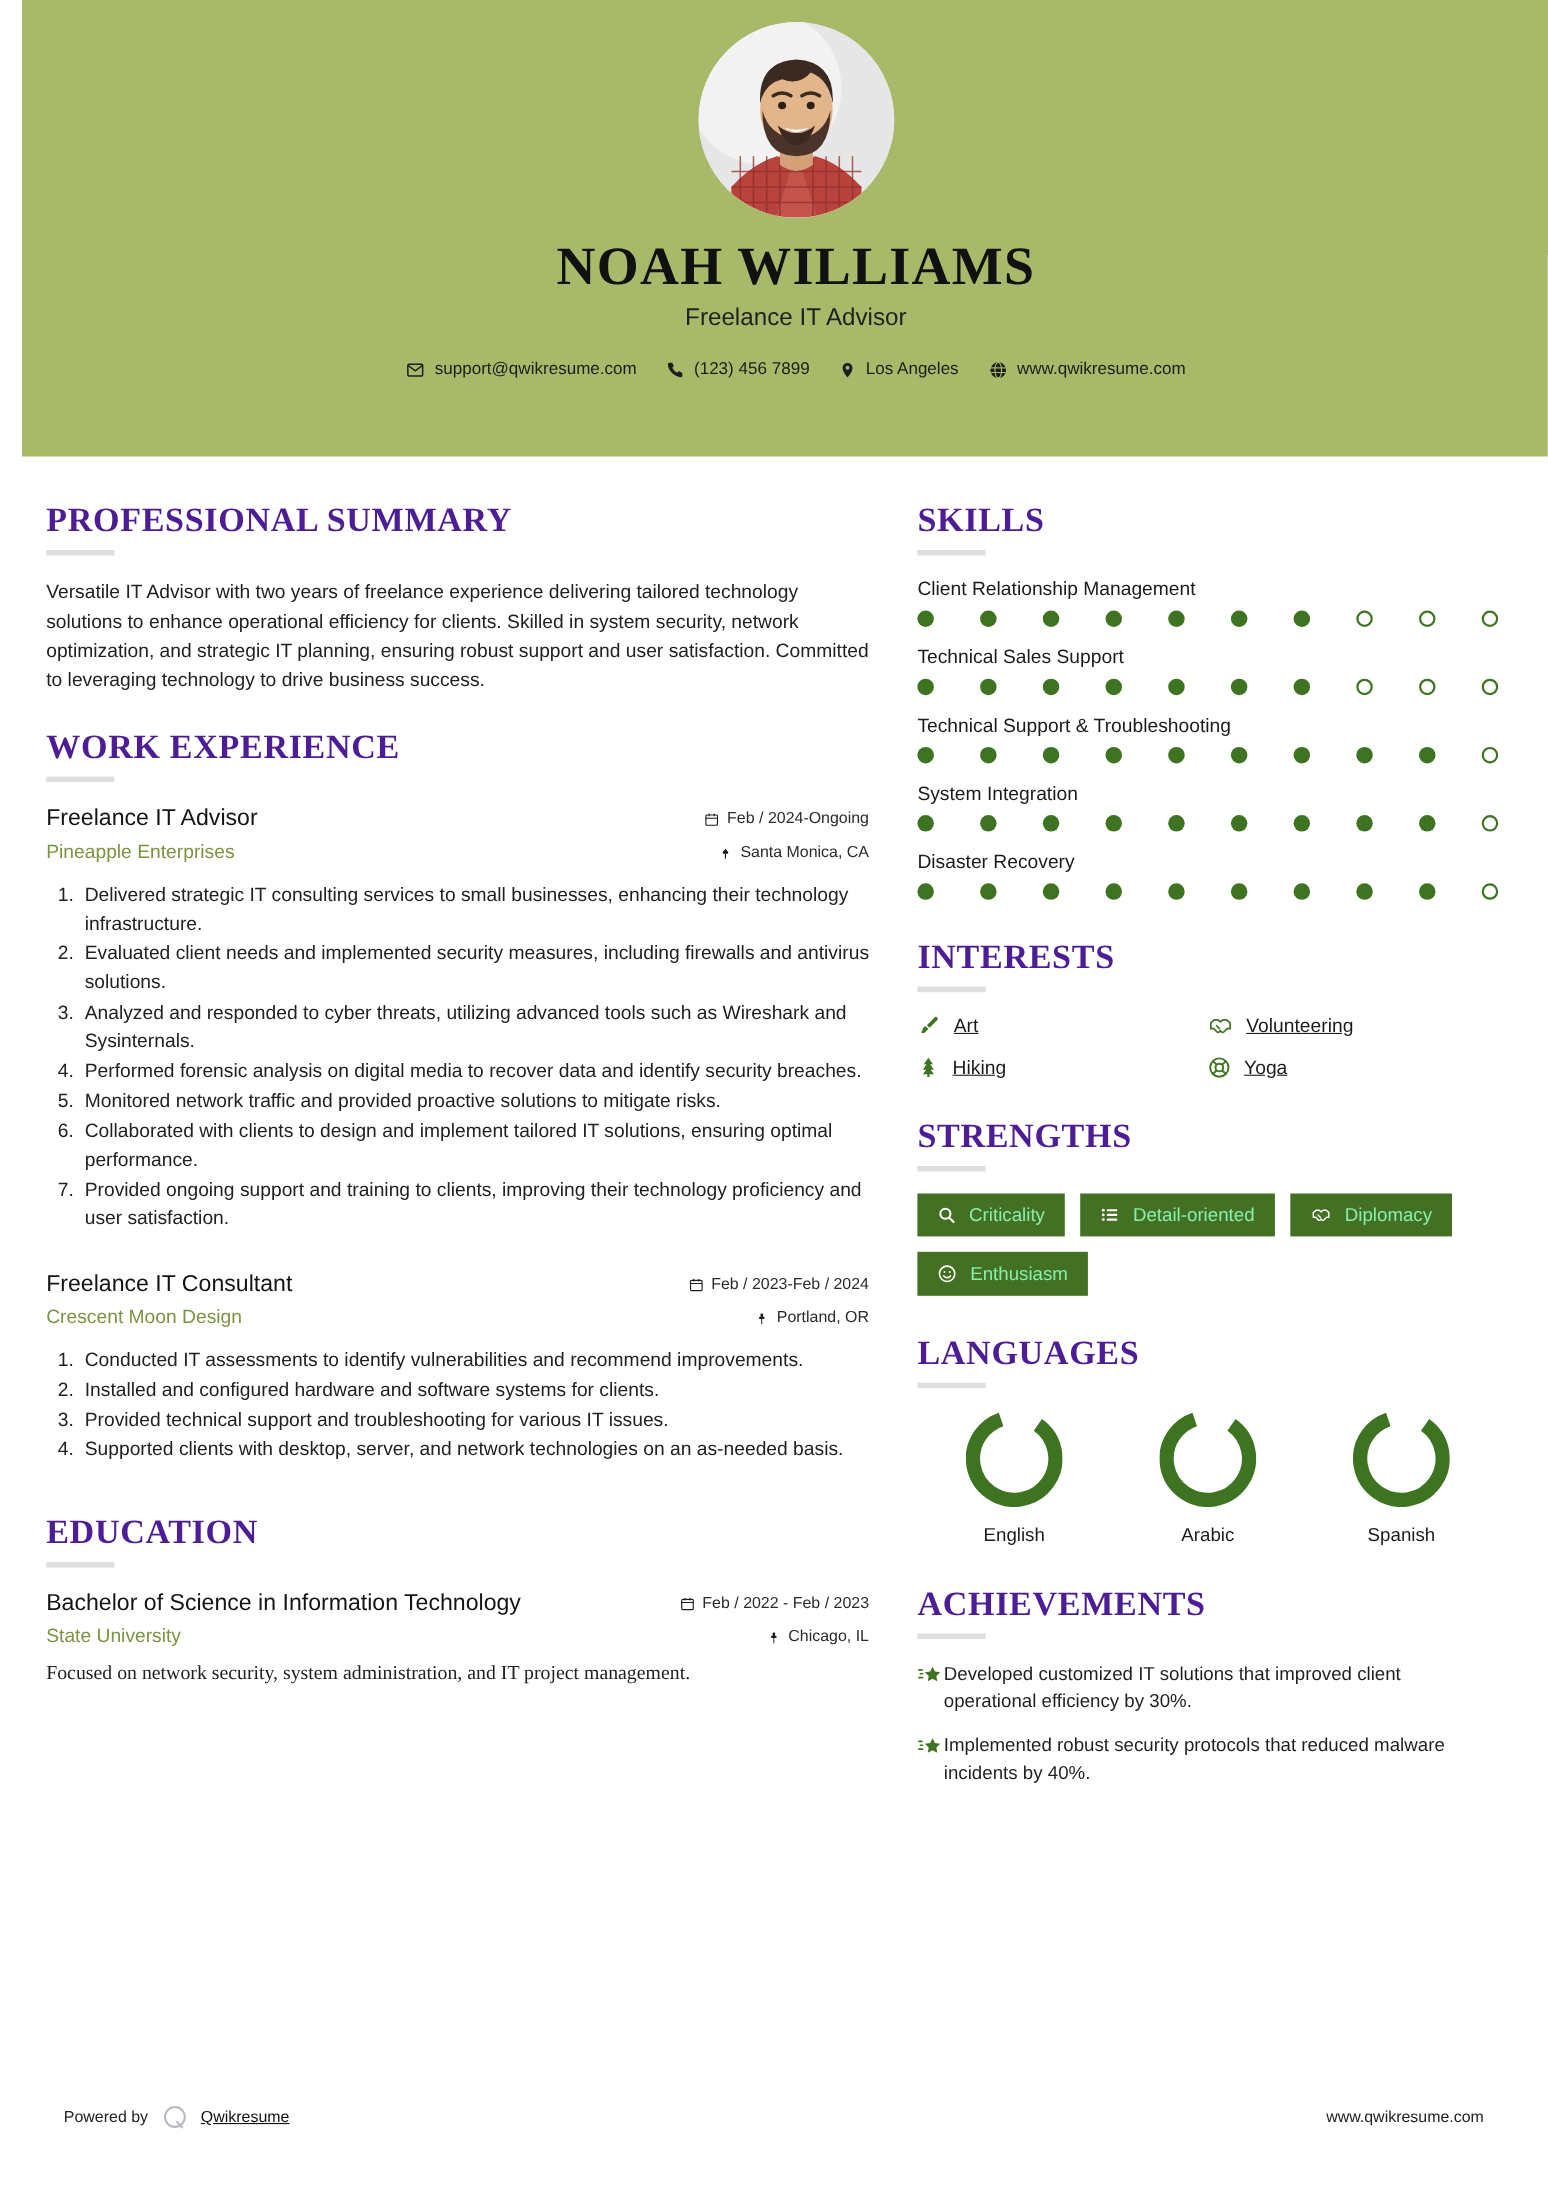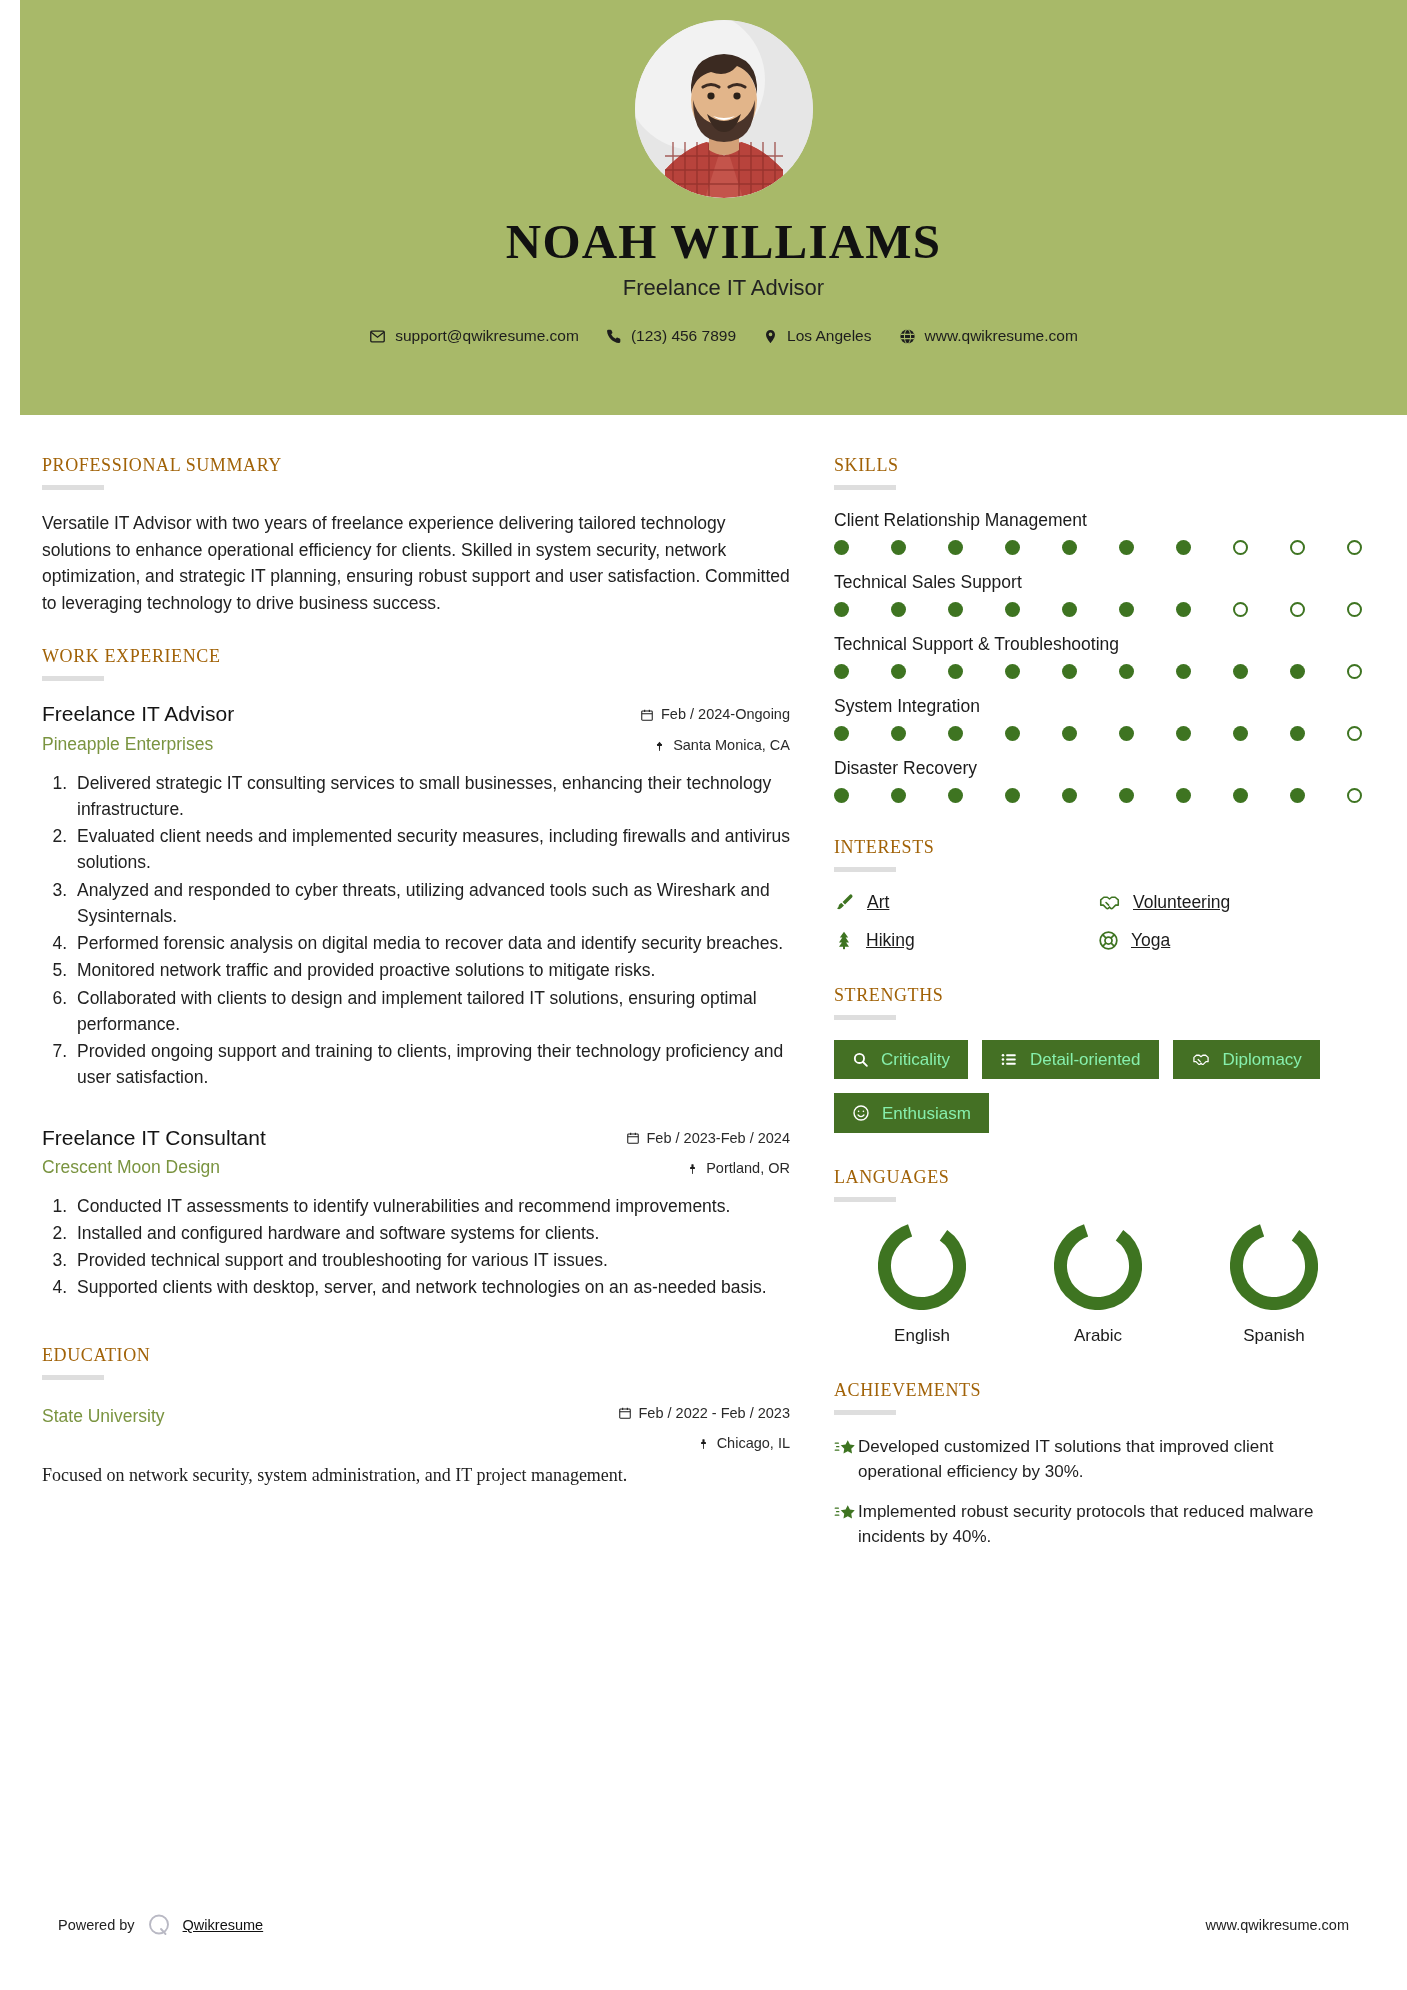--- a/index.html
+++ b/index.html
@@ -65,24 +65,24 @@
     display: flex;
     padding: 40px 42px 0 42px;
     gap: 44px;
   }
   .col-left  { width: 748px; flex: none; }
   .col-right { width: 528px; flex: none; }
 
   
   .sec-title {
     font-family: "Liberation Serif", serif;
-    font-weight: 400;
-    font-size: 18px;
+    font-weight: 700;
+    font-size: 31px;
     letter-spacing: 0.6px;
-    color: #a16207;
+    color: #4c1d95;
     text-transform: uppercase;
   }
   .sec-rule {
     width: 62px; height: 5px;
     background: #dedede;
     margin-top: 9px;
     margin-bottom: 20px;
   }
   .section { margin-bottom: 30px; }
 
@@ -398,20 +398,21 @@
       </div>
     </div>
 
     <div class="section" style="margin-top:44px;">
       <div class="sec-title">EDUCATION</div>
       <div class="sec-rule"></div>
 
       <div class="entry">
         <div class="entry-head">
           <div class="entry-left" style="max-width:455px;">
+            <div class="entry-role">Bachelor of Science in Information Technology</div>
             <div class="entry-company">State University</div>
           </div>
           <div class="entry-meta">
             <div class="meta-row">
               <span>
                 <svg width="14" height="14" viewBox="0 0 24 24" fill="none" stroke="#1d1d1d" stroke-width="1.8">
                   <rect x="3" y="5" width="18" height="16" rx="1.5"></rect>
                     <path d="M3 10h18M8 3v4M16 3v4"></path>
                 </svg>
               </span>

